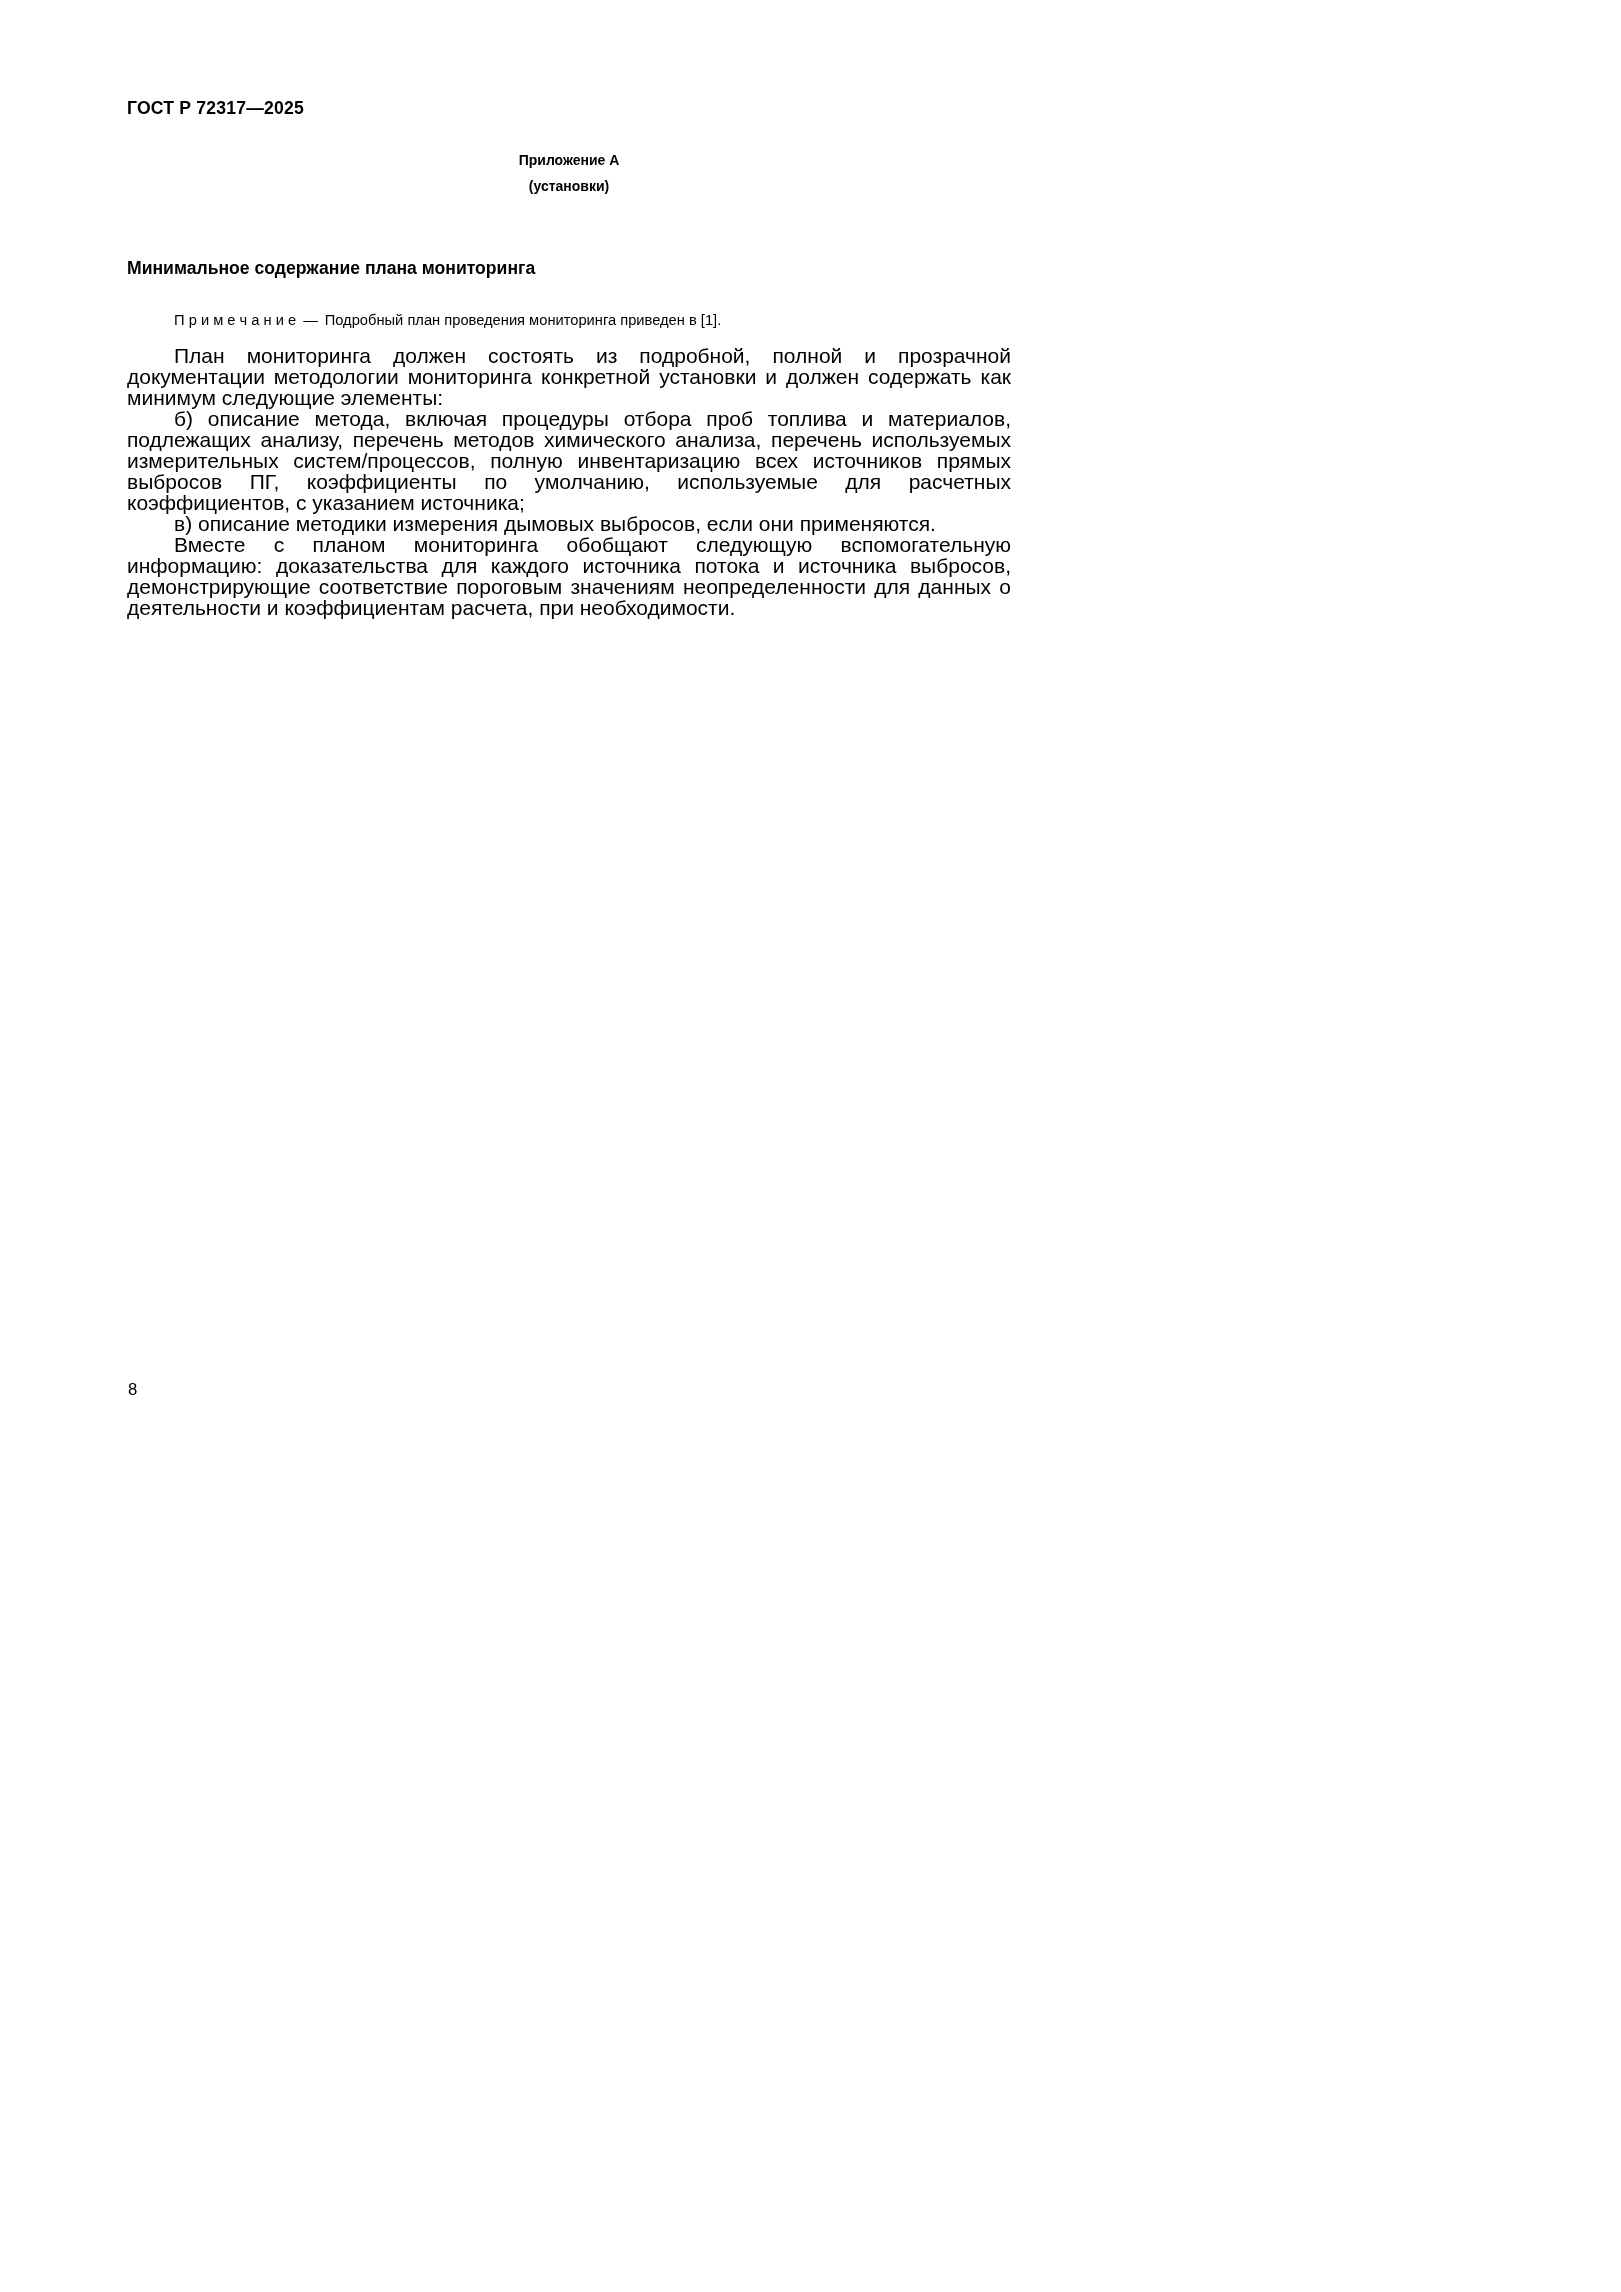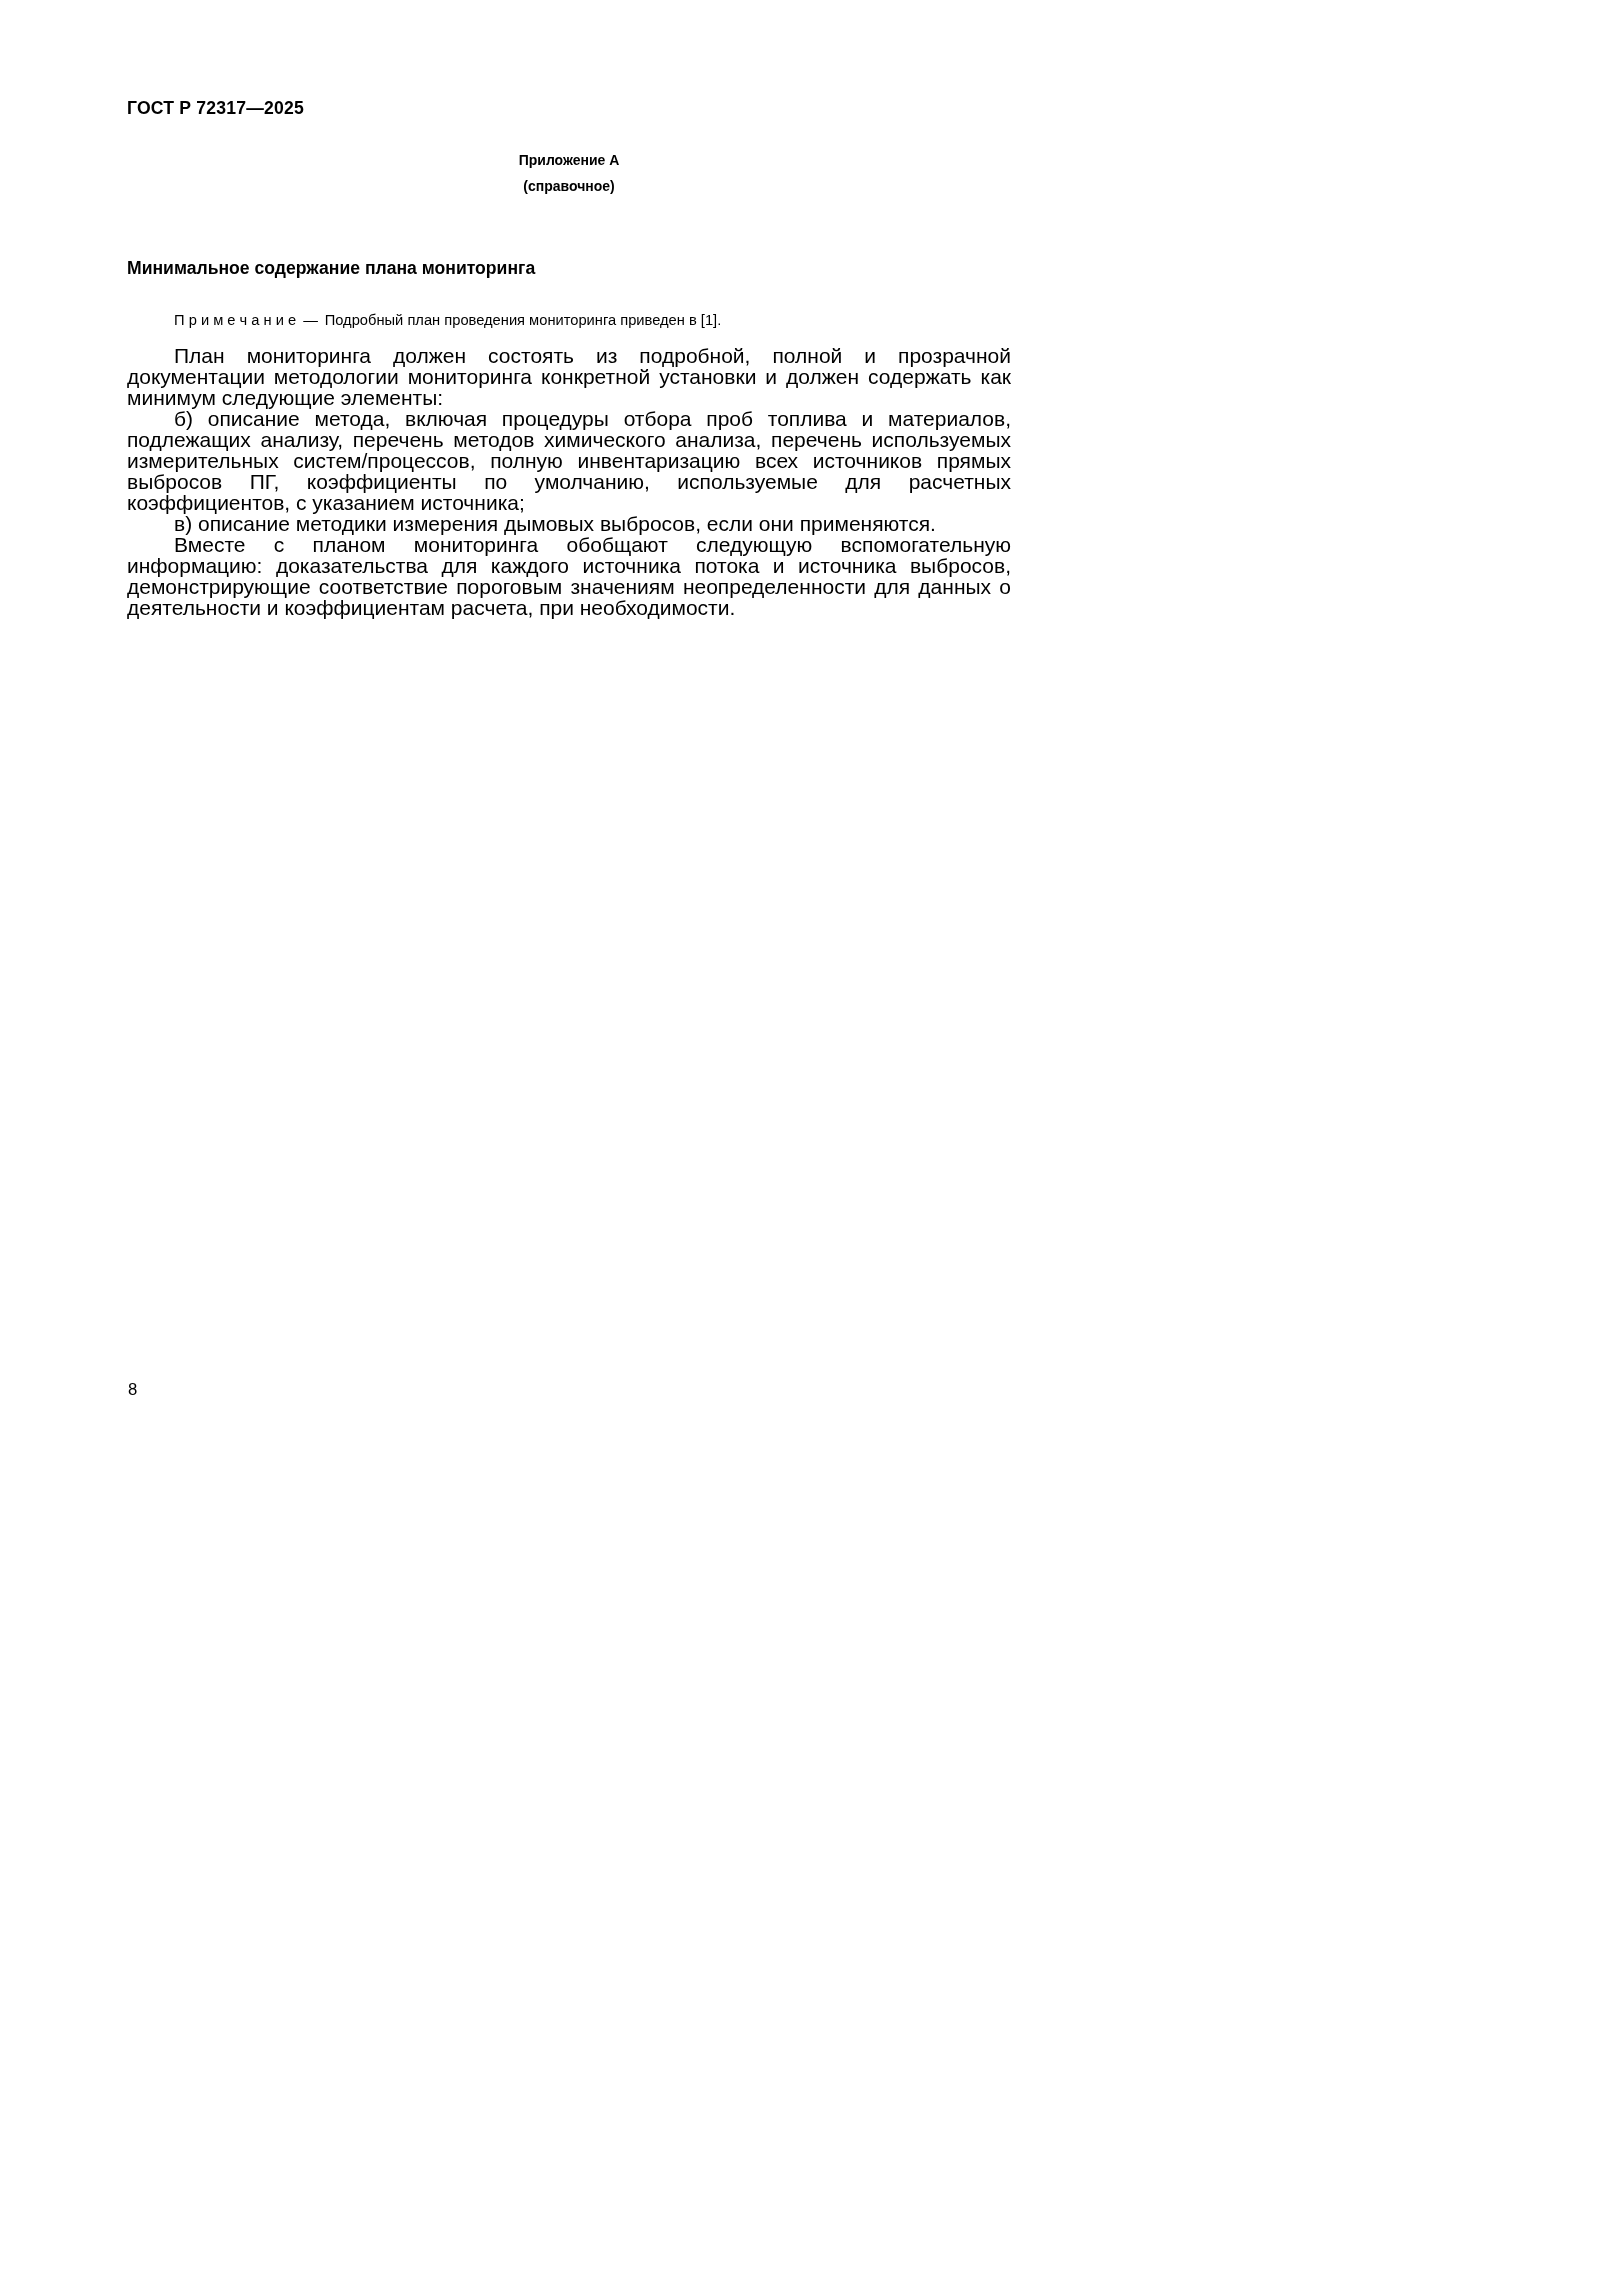--- a/index.html
+++ b/index.html
@@ -66,21 +66,21 @@
 </style>
 </head>
 <body>
 
 <div class="page">
 
   <div class="text-col doc-header">ГОСТ Р 72317—2025</div>
 
   <div class="text-col annex-block">
     <div>Приложение А</div>
-    <div>(справочное)</div>
+    <div>(установки)</div>
   </div>
 
   <div class="text-col main-heading">Минимальное содержание плана мониторинга</div>
 
   <p class="text-col note">
     <span>П р и м е ч а н и е</span><span class="note-sep">—</span><span>Подробный план проведения мониторинга приведен в [1].</span>
   </p>
 
   <div class="text-col body-text">
     <p>План мониторинга должен состоять из подробной, полной и прозрачной документации методологии мониторинга конкретной установки и должен содержать как минимум следующие элементы:</p>

